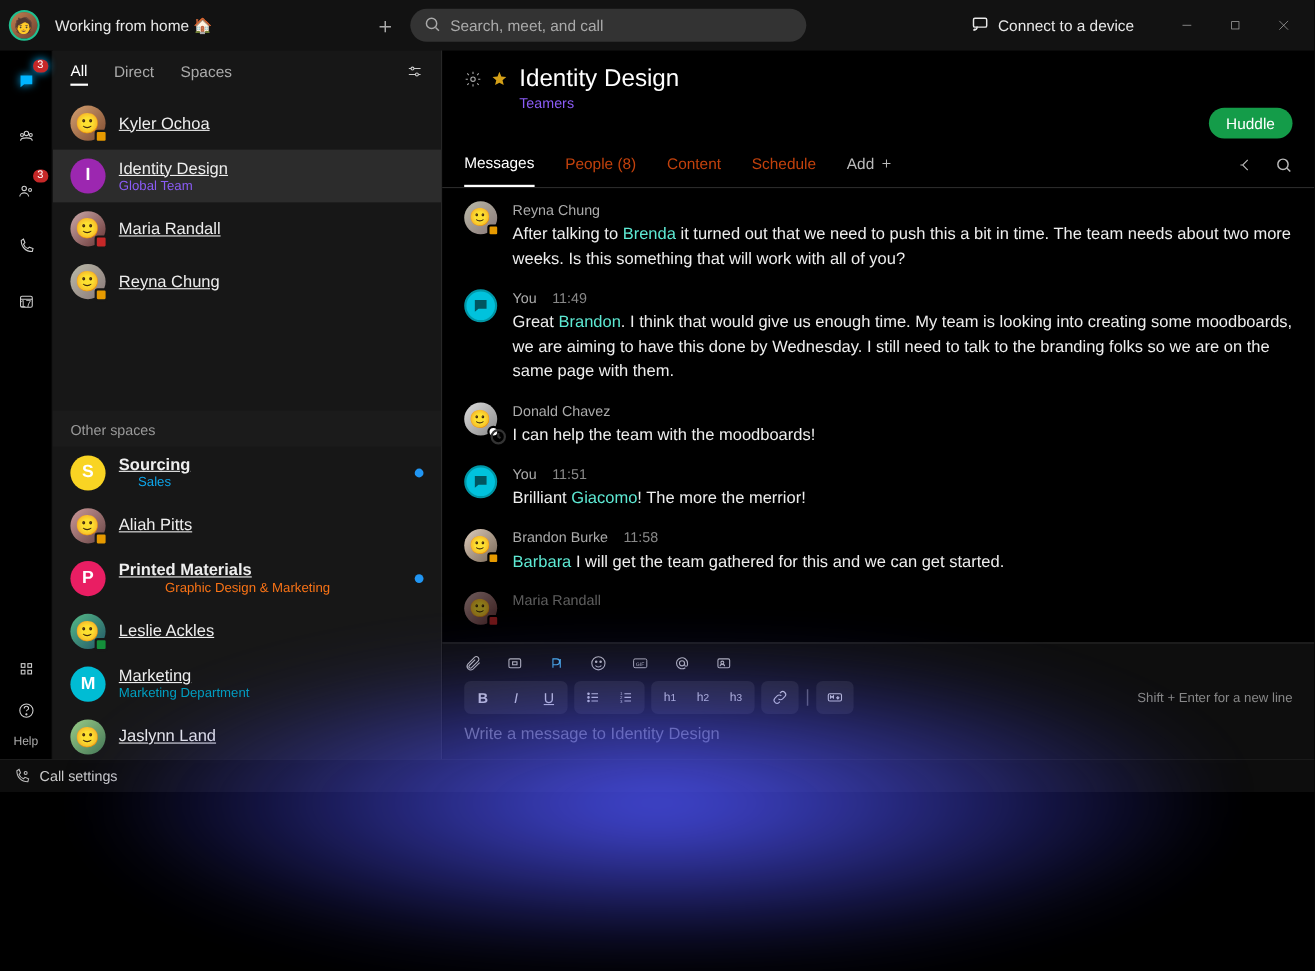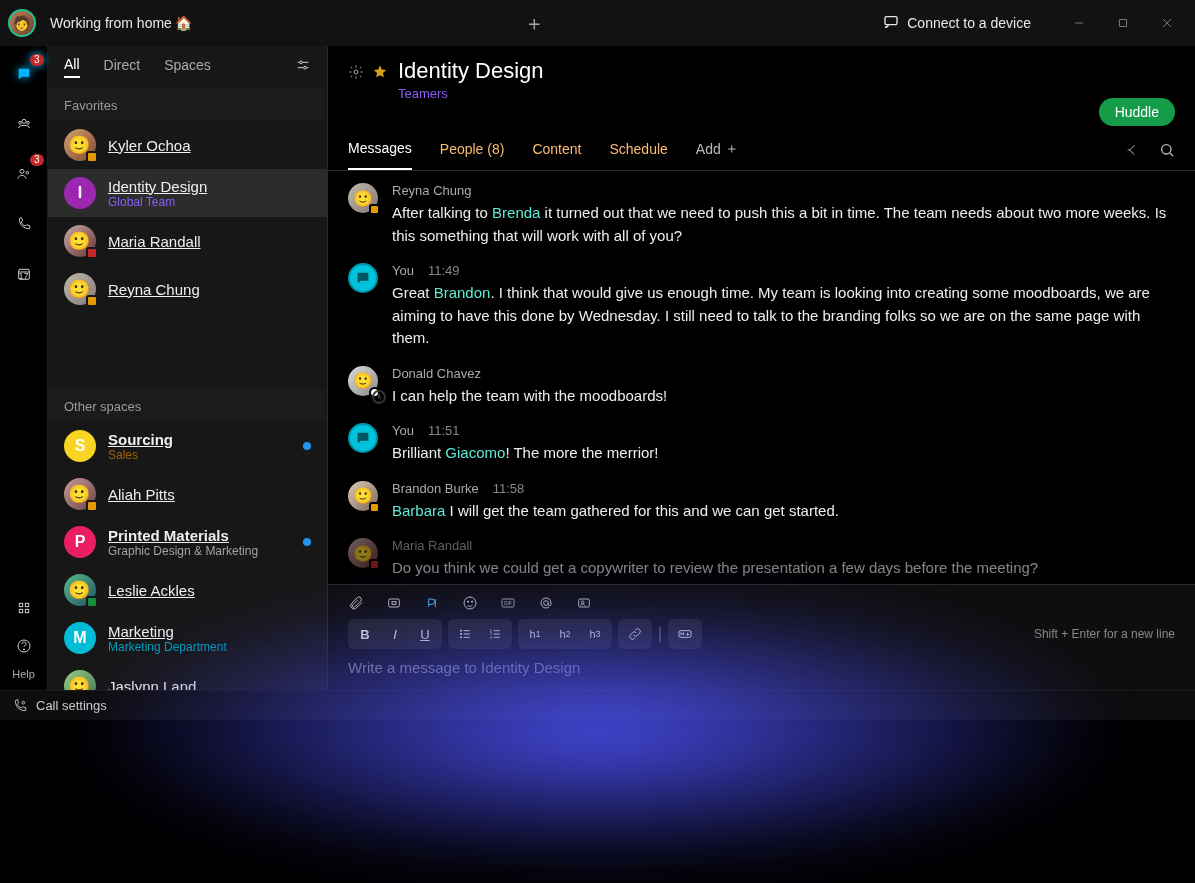--- a/index.html
+++ b/index.html
@@ -19,21 +19,21 @@
   
   .body { flex: 1; display: flex; min-height: 0; }
   .nav { width: 48px; background: #000; border-right:1px solid #1a1a1a; display:flex; flex-direction:column; align-items:center; padding-top:12px; gap:18px; }
   .nav-item { width:32px; height:32px; display:flex; align-items:center; justify-content:center; color:#ccc; cursor:pointer; position:relative; }
   .nav-item.active { color:#00b4ff; filter:drop-shadow(0 0 4px #00b4ff); }
   .nav-item .badge { position:absolute; top:-4px; right:-4px; background:#c62828; color:#fff; border-radius:8px; font-size:10px; padding:1px 4px; line-height:1; }
   .nav-bottom { margin-top:auto; display:flex; flex-direction:column; align-items:center; gap:6px; padding-bottom:10px; }
   .nav-bottom .label { font-size:11px; color:#aaa; }
 
   
-  .sidebar { width: 280px; background:#171717; border-right:1px solid #2a2a2a; display:flex; flex-direction:column; min-height:0; }
+  .sidebar { width: 354px; background:#171717; border-right:1px solid #2a2a2a; display:flex; flex-direction:column; min-height:0; }
   .tabs { display:flex; align-items:center; height:42px; padding:0 16px; gap:24px; }
   .tab { color:#aaa; font-size:14px; cursor:pointer; padding-bottom:4px; }
   .tab.active { color:#fff; border-bottom:2px solid #fff; }
   .tabs .filter { margin-left:auto; color:#ccc; cursor:pointer; }
   .section-label { font-size:13px; color:#9a9a9a; padding:10px 16px 8px; background:#1b1b1b; }
   .items { flex:1; overflow:hidden; }
   .item { display:flex; align-items:center; gap:12px; padding:8px 16px; cursor:pointer; }
   .item.selected { background:#2c2c2c; }
   .item .av { width:32px; height:32px; border-radius:50%; display:flex; align-items:center; justify-content:center; font-weight:600; position:relative; }
   .item .st { position:absolute; bottom:-2px; right:-2px; width:12px; height:12px; border-radius:3px; border:2px solid #171717; }
@@ -43,21 +43,21 @@
   .item .dot { margin-left:auto; width:8px; height:8px; border-radius:50%; background:#2196f3; }
 
   
   .conv { flex:1; display:flex; flex-direction:column; background:#000; min-width:0; }
   .conv-head { display:flex; align-items:flex-start; padding:12px 20px 0; gap:10px; }
   .conv-head .icons { display:flex; gap:8px; padding-top:6px; }
   .conv-head h2 { font-weight:400; font-size:22px; color:#fff; }
   .conv-head .team { color:#8b5cf6; font-size:13px; margin-top:2px; }
   .huddle { margin-left:auto; background:#149c49; border-radius:18px; padding:6px 16px; font-size:14px; color:#fff; cursor:pointer; white-space:nowrap;margin-top:40px; }
   .conv-tabs { display:flex; align-items:center; gap:28px; padding:14px 20px 0; border-bottom:1px solid #2a2a2a; }
-  .conv-tab { color:#fdba74; font-size:14px; padding-bottom:12px; cursor:pointer; }
+  .conv-tab { color:#c2410c; font-size:14px; padding-bottom:12px; cursor:pointer; }
   .conv-tab.active { color:#fff; border-bottom:2px solid #fff; }
   .conv-tab.add { color:#bbb; display:flex; align-items:center; gap:4px; padding-bottom:12px; }
   .conv-actions { margin-left:auto; display:flex; gap:18px; color:#ccc; padding-bottom:10px; }
 
   .msgs { flex:1; overflow:hidden; padding:12px 20px; color:#eee; font-size:15px; }
   .msg { display:flex; gap:14px; margin-bottom:16px; }
   .msg .mav { width:30px; height:30px; border-radius:50%; flex-shrink:0; display:flex; align-items:center; justify-content:center; position:relative; }
   .msg .mst { position:absolute; bottom:-2px; right:-2px; width:11px; height:11px; border-radius:3px; border:2px solid #000; }
   .msg .mc { flex:1; }
   .msg .auth { font-size:13px; color:#aaa; margin-bottom:4px; }
@@ -85,20 +85,29 @@
 </style>
 </head>
 <body>
 
 <div class="app">
 
   <div class="titlebar">
     <div class="avatar">🧑</div>
     <div class="status-text">Working from home 🏠</div>
     <div class="plus-btn">＋</div>
+    <div class="searchbar">
+      <span>
+        <svg viewBox="0 0 24 24" fill="none" stroke="currentColor" stroke-width="2">
+            <circle cx="11" cy="11" r="7"></circle>
+            <line x1="21" y1="21" x2="16.5" y2="16.5"></line>
+          </svg>
+      </span>
+      <span>Search, meet, and call</span>
+    </div>
     <div class="connect">
       <span>
         <svg viewBox="0 0 24 24" fill="none" stroke="currentColor" stroke-width="2">
             <rect x="3" y="4" width="18" height="12" rx="2"></rect>
             <path d="M3 20c3 0 5-2 5-5"></path>
             <path d="M3 20c1.3 0 2-.7 2-2"></path>
           </svg>
       </span>
       <span>Connect to a device</span>
     </div>
@@ -186,21 +195,20 @@
         <div class="tab">Spaces</div>
         <div class="filter">
           <svg viewBox="0 0 24 24" fill="none" stroke="currentColor" stroke-width="1.5">
               <line x1="4" y1="8" x2="20" y2="8"></line>
               <line x1="4" y1="16" x2="20" y2="16"></line>
               <circle cx="9" cy="8" r="2" fill="#171717"></circle>
               <circle cx="15" cy="16" r="2" fill="#171717"></circle>
             </svg>
         </div>
       </div>
-      <div class="section-label">Favorites</div>
       <div class="items" id="fav-list">
           <div class="item">
             <div class="av" style="background: linear-gradient(135deg, rgb(212, 160, 112), rgb(125, 74, 48)); color: rgb(255, 255, 255); font-size: 18px;">🙂<div class="st" style="background: rgb(230, 154, 0);"></div></div>
             <div class="txt">
               <div class="title">Kyler Ochoa</div>
             </div>
           </div>
           <div class="item selected">
             <div class="av" style="background: rgb(156, 39, 176); color: rgb(255, 255, 255);">I</div>
             <div class="txt">
@@ -220,35 +228,35 @@
               <div class="title">Reyna Chung</div>
             </div>
           </div>
         </div>
       <div class="section-label">Other spaces</div>
       <div class="items" id="other-list">
           <div class="item">
             <div class="av" style="background: rgb(249, 212, 35); color: rgb(255, 255, 255);">S</div>
             <div class="txt">
               <div class="title" style="font-weight: 600;">Sourcing</div>
-              <div class="sub" style="color: #a16207;">Sales</div>
+              <div class="sub" style="color: #0ea5e9; text-align: center;">Sales</div>
             </div>
             <div class="dot"></div>
           </div>
           <div class="item">
             <div class="av" style="background: linear-gradient(135deg, rgb(204, 153, 153), rgb(102, 68, 68)); color: rgb(255, 255, 255); font-size: 18px;">🙂<div class="st" style="background: rgb(230, 154, 0);"></div></div>
             <div class="txt">
               <div class="title">Aliah Pitts</div>
             </div>
           </div>
           <div class="item">
             <div class="av" style="background: rgb(233, 30, 99); color: rgb(255, 255, 255);">P</div>
             <div class="txt">
               <div class="title" style="font-weight: 600;">Printed Materials</div>
-              <div class="sub" style="color: #a3a3a3;">Graphic Design &amp; Marketing</div>
+              <div class="sub" style="color: #f97316; margin-left: 42px;">Graphic Design &amp; Marketing</div>
             </div>
             <div class="dot"></div>
           </div>
           <div class="item">
             <div class="av" style="background: linear-gradient(135deg, rgb(85, 187, 136), rgb(34, 85, 102)); color: rgb(255, 255, 255); font-size: 18px;">🙂<div class="st" style="background: rgb(20, 143, 58);"></div></div>
             <div class="txt">
               <div class="title">Leslie Ackles</div>
             </div>
           </div>
           <div class="item">
@@ -356,21 +364,20 @@
             <div class="mav" style="background: linear-gradient(135deg, rgb(221, 204, 187), rgb(119, 102, 85)); font-size: 16px;">🙂<div class="mst" style="background: rgb(230, 154, 0);"></div></div>
             <div class="mc">
               <div class="auth"><span>Brandon Burke</span><span class="time">11:58</span></div>
               <div class="text"><span class="mention">Barbara</span><span> I will get the team gathered for this and we can get started.</span></div>
             </div>
           </div>
           <div class="msg" style="opacity: 0.55;">
             <div class="mav" style="background: linear-gradient(135deg, rgb(204, 170, 170), rgb(102, 51, 51)); font-size: 16px;">🙂<div class="mst" style="background: rgb(198, 40, 40);"></div></div>
             <div class="mc">
               <div class="auth"><span>Maria Randall</span></div>
-              <div class="text"><span>Do you think we could get a copywriter to review the presentation a few days before the meeting?</span></div>
             </div>
           </div>
         </div>
 
       <div class="composer">
         <div class="comp-row1">
           <span class="ci">
               <svg viewBox="0 0 24 24" fill="none" stroke="currentColor" stroke-width="1.5">
                 <path d="M21 11l-9 9a5 5 0 01-7-7l9-9a3.5 3.5 0 015 5l-9 9a2 2 0 01-3-3l8-8"></path>
               </svg>

